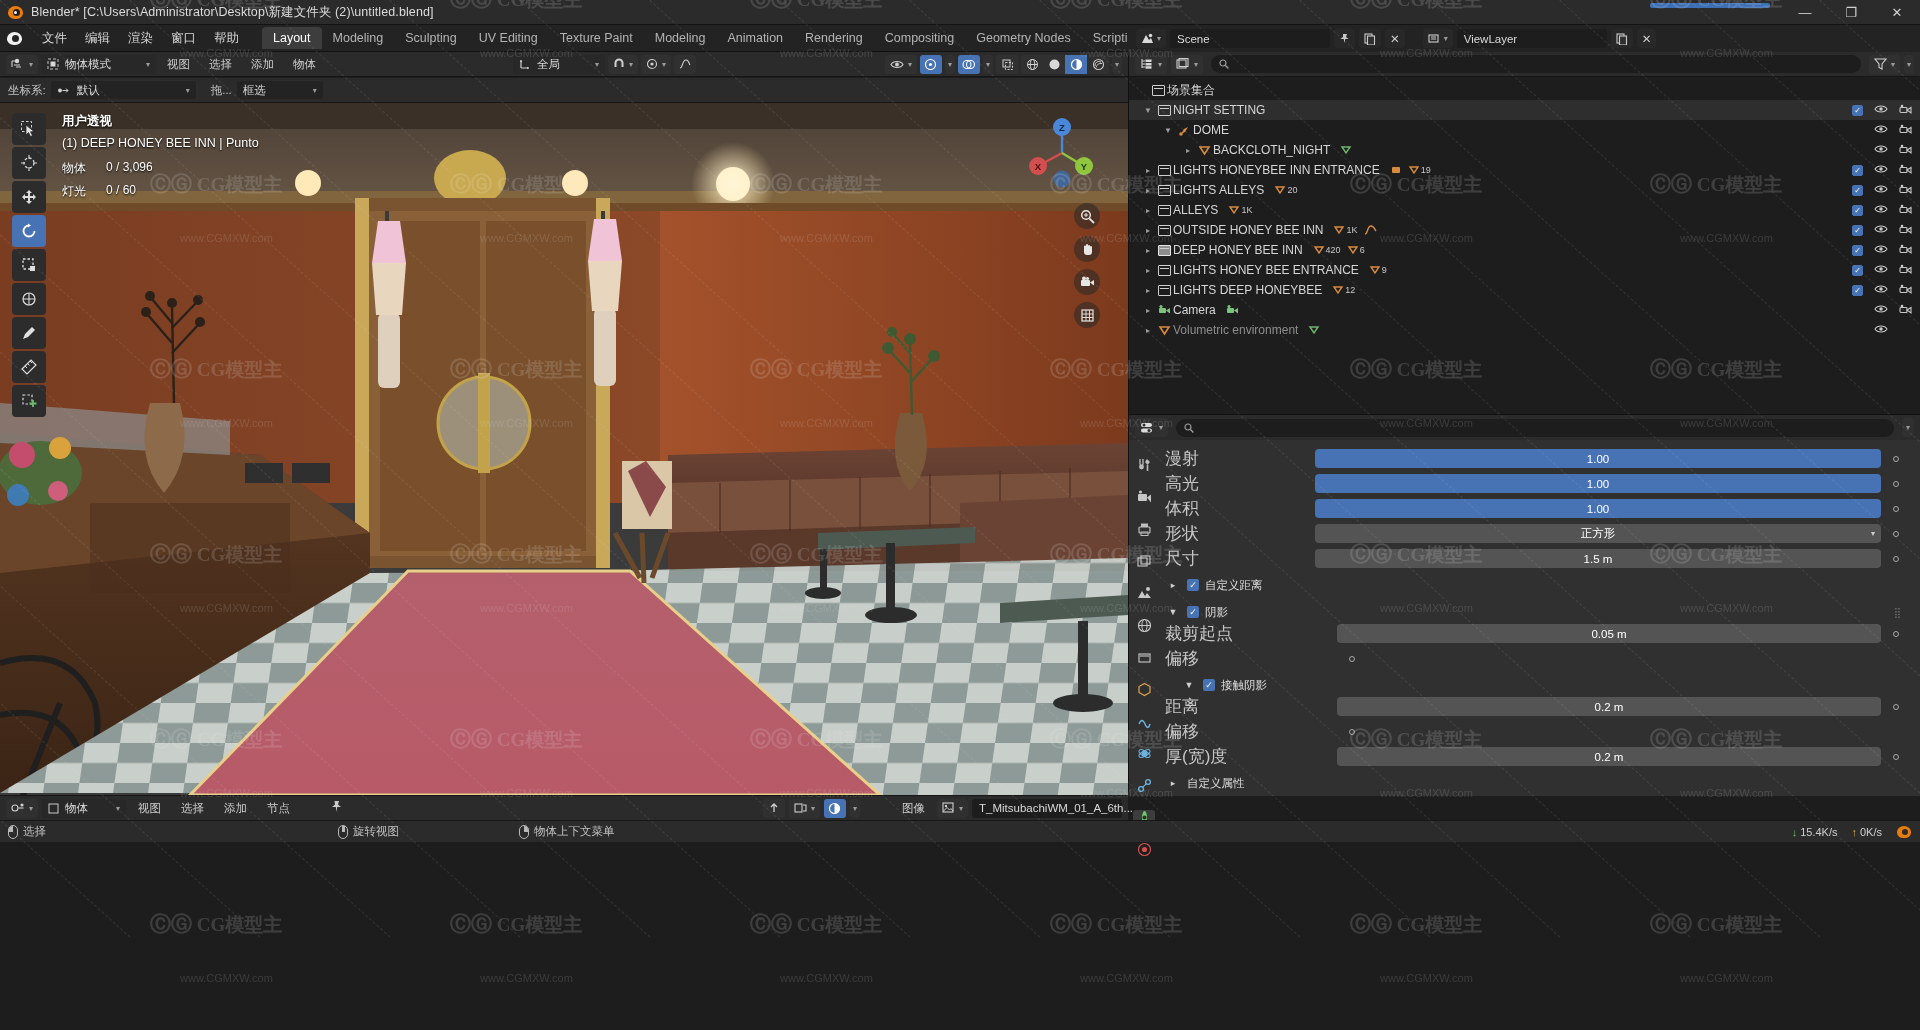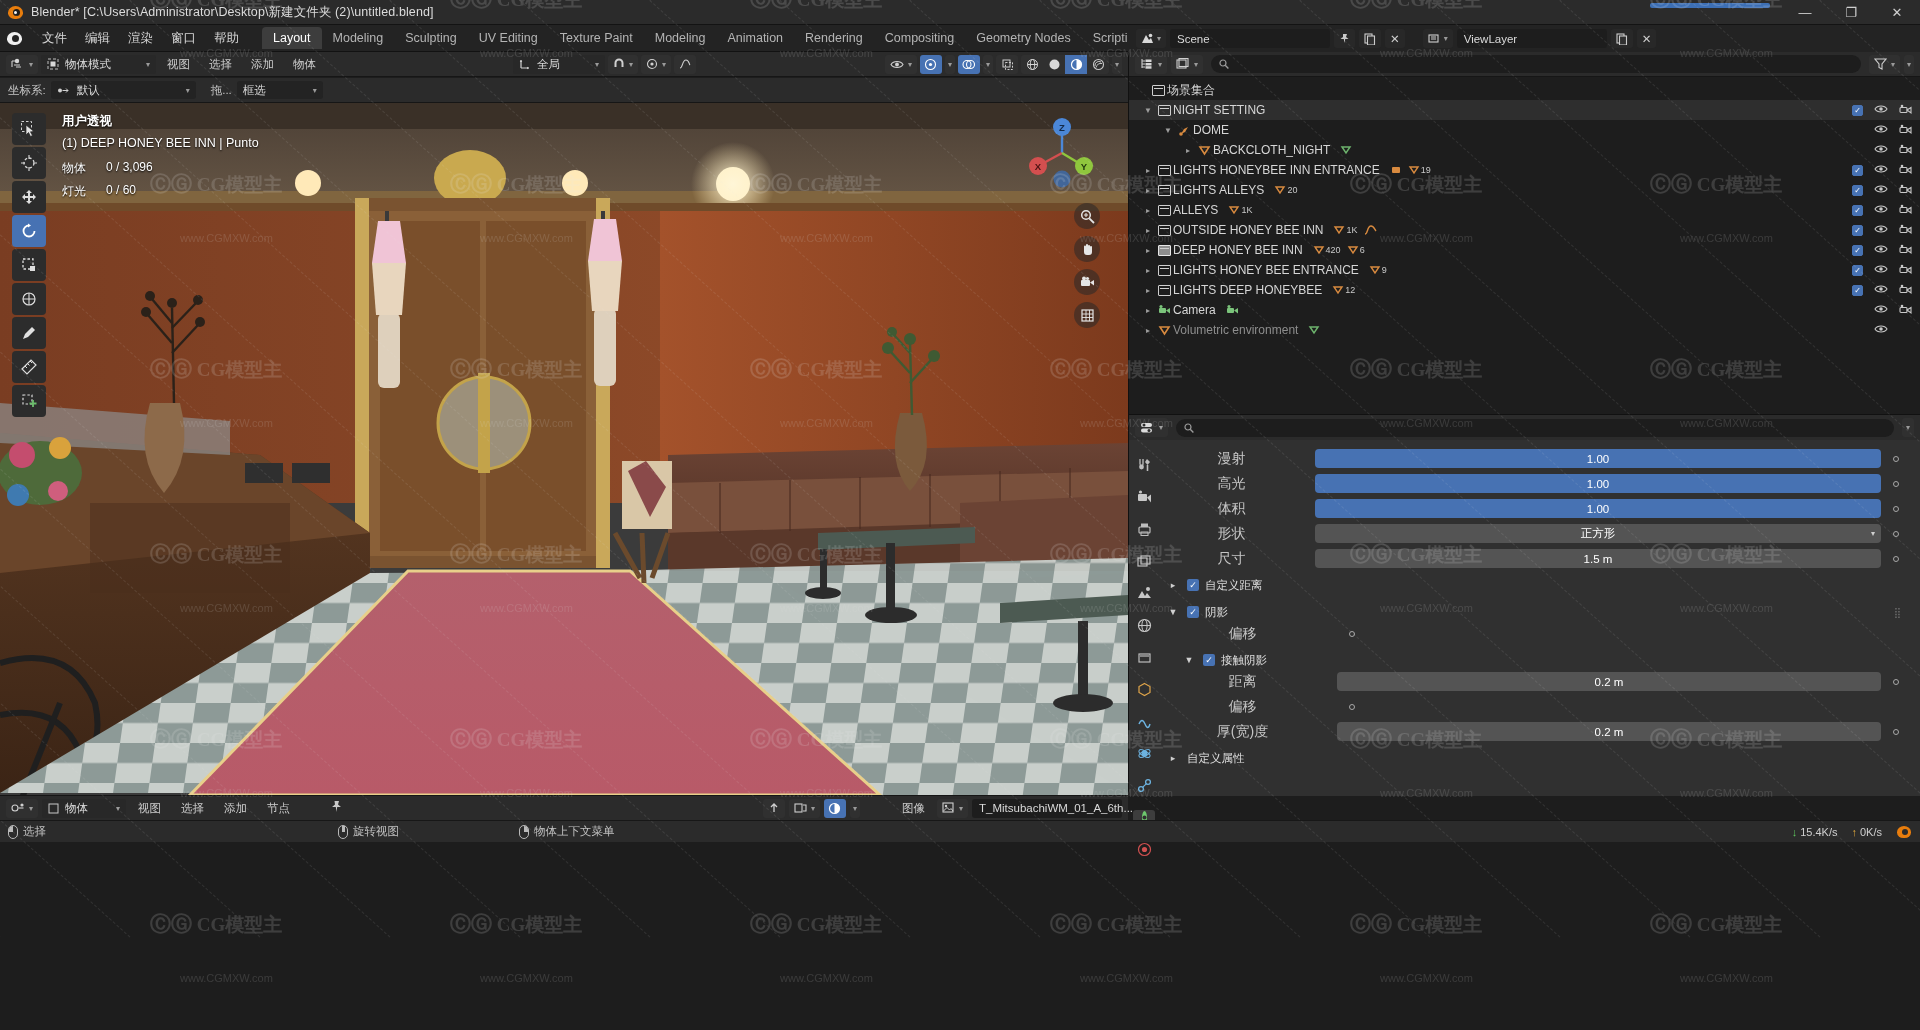--- a/index.html
+++ b/index.html
@@ -130,21 +130,21 @@
   .pr-search { flex:1; height:18px; background:#1d1d1d; border-radius:9px; display:flex;
      align-items:center; padding:0 8px; gap:5px; font-size:11px; color:#888; margin:0 4px;}
   .pr-body { display:flex; height:356px; }
   .pr-tabs { width:30px; background:#303030; padding-top:18px; display:flex; flex-direction:column;
      align-items:center; gap:14px; }
   .pr-tab { width:22px; height:20px; display:flex; align-items:center; justify-content:center;
      font-size:13px; color:#bdbdbd; border-radius:3px; }
   .pr-tab.active { background:#3d3d3d; color:#fff; }
   .pr-content { flex:1; background:#303030; padding:8px 18px 0 6px; overflow:hidden; }
   .pfield { display:flex; align-items:center; height:21px; margin-bottom:4px; }
-  .pflabel { width:150px; text-align:center; padding-right:17px; font-size:14px; color:#c6c6c6; }
+  .pflabel { width:150px; text-align:left; padding-right:17px; font-size:17px; color:#c6c6c6; }
   .pfval { flex:1; height:19px; border-radius:4px; background:#545454; display:flex;
      align-items:center; justify-content:center; font-size:11.5px; color:#fff; position:relative;}
   .pfval.slider { background:#4772b3; }
   .pfdot { width:13px; display:flex; align-items:center; justify-content:center; margin-left:8px;}
   .pfdot i { width:6px; height:6px; border-radius:50%; border:1.2px solid #a7a7a7; display:block;}
   .psec { display:flex; align-items:center; height:22px; gap:6px; margin-top:5px;}
   .psec .tri { font-size:9px; color:#cfcfcf; width:16px; }
   .psec .ck { width:12px; height:12px; border-radius:2px; background:#4772b3;
      display:flex; align-items:center; justify-content:center; font-size:9px; color:#fff;}
   .psec .t { font-size:11.5px; color:#dcdcdc; }
@@ -1249,20 +1249,27 @@
           <div class="psec" style="padding-left:0px">
             <span class="tri">▸</span>
             <span class="ck">✓</span>
             <span class="t">自定义距离</span>
           </div>
           <div class="psec" style="padding-left:0px">
             <span class="tri">▼</span>
             <span class="ck">✓</span>
             <span class="t">阴影</span>
             <span class="pdots">⣿</span>
+          </div>
+          <div class="pfield">
+            <span class="pflabel" style="width:172px">裁剪起点</span>
+            <span class="pfval">0.05 m</span>
+            <span class="pfdot">
+              <i></i>
+            </span>
           </div>
           <div class="pfield">
             <span class="pflabel" style="width:172px">偏移</span>
             <span class="pfdot">
               <i></i>
             </span>
           </div>
           <div class="psec" style="padding-left:16px">
             <span class="tri">▼</span>
             <span class="ck">✓</span>

